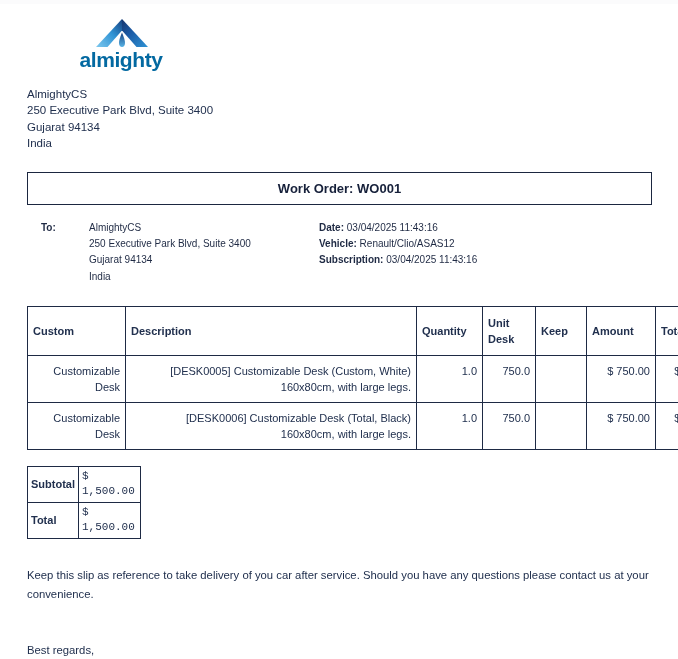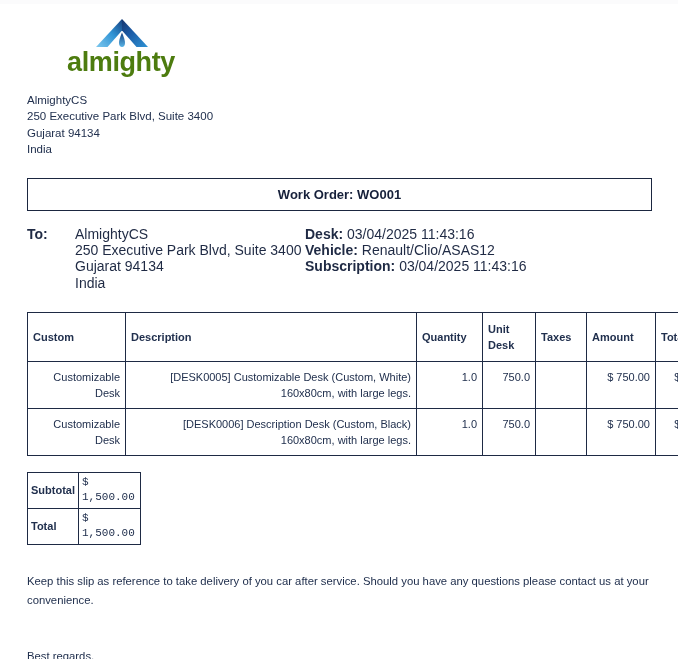--- a/index.html
+++ b/index.html
@@ -38,24 +38,24 @@
     margin-left: 20px;
   }
   .logo-mark {
     display: block;
     height: 30px;
     width: 60px;
     margin: 0 auto 1px auto;
   }
   .logo-word {
     display: block;
-    font-size: 27px;
+    font-size: 21px;
     font-weight: bold;
     letter-spacing: -0.4px;
-    color: #4d7c0f;
+    color: #0369a1;
     text-align: center;
     line-height: 1;
     margin-left: -2px;
   }
   .company-block {
     margin-top: 16px;
     font-size: 11.5px;
     line-height: 16.4px;
     color: #21304e;
   }
@@ -69,22 +69,23 @@
     text-align: center;
     font-size: 13px;
     font-weight: bold;
     color: #16203a;
   }
 
   
   .meta-row {
     margin-top: 15px;
     display: flex;
-    font-size: 14px;
+    font-size: 10px;
     line-height: 16.4px;
+    margin-left: 14px;
   }
   .to-label {
     width: 48px;
     font-weight: bold;
     flex: none;
   }
   .to-body { width: 230px; flex: none; }
   .meta-body { flex: 1; }
   .meta-body .k { font-weight: bold; }
 
@@ -204,59 +205,59 @@
   <div class="meta-row">
     <div class="to-label">To:</div>
     <div class="to-body">
       <div>AlmightyCS</div>
       <div>250 Executive Park Blvd, Suite 3400</div>
       <div>Gujarat 94134</div>
       <div>India</div>
     </div>
     <div class="meta-body">
       <div>
-        <span class="k">Desk:</span>
+        <span class="k">Date:</span>
         <span>03/04/2025 11:43:16</span>
       </div>
       <div>
         <span class="k">Vehicle:</span>
         <span>Renault/Clio/ASAS12</span>
       </div>
       <div>
         <span class="k">Subscription:</span>
         <span>03/04/2025 11:43:16</span>
       </div>
     </div>
   </div>
 
   <table class="items">
     <thead>
       <tr>
         <th class="c-product">Custom</th>
         <th class="c-desc">Description</th>
         <th class="c-qty">Quantity</th>
         <th class="c-unit">Unit Desk</th>
-        <th class="c-tax">Taxes</th>
+        <th class="c-tax">Keep</th>
         <th class="c-amt">Amount</th>
         <th class="c-total">Total Price</th>
       </tr>
     </thead>
     <tbody>
       <tr>
         <td>Customizable Desk</td>
         <td>[DESK0005] Customizable Desk (Custom, White) 160x80cm, with large legs.</td>
         <td>1.0</td>
         <td>750.0</td>
         <td></td>
         <td>$ 750.00</td>
         <td>$ 750.00</td>
       </tr>
       <tr>
         <td>Customizable Desk</td>
-        <td>[DESK0006] Description Desk (Custom, Black) 160x80cm, with large legs.</td>
+        <td>[DESK0006] Customizable Desk (Total, Black) 160x80cm, with large legs.</td>
         <td>1.0</td>
         <td>750.0</td>
         <td></td>
         <td>$ 750.00</td>
         <td>$ 750.00</td>
       </tr>
     </tbody>
   </table>
 
   <table class="totals">

